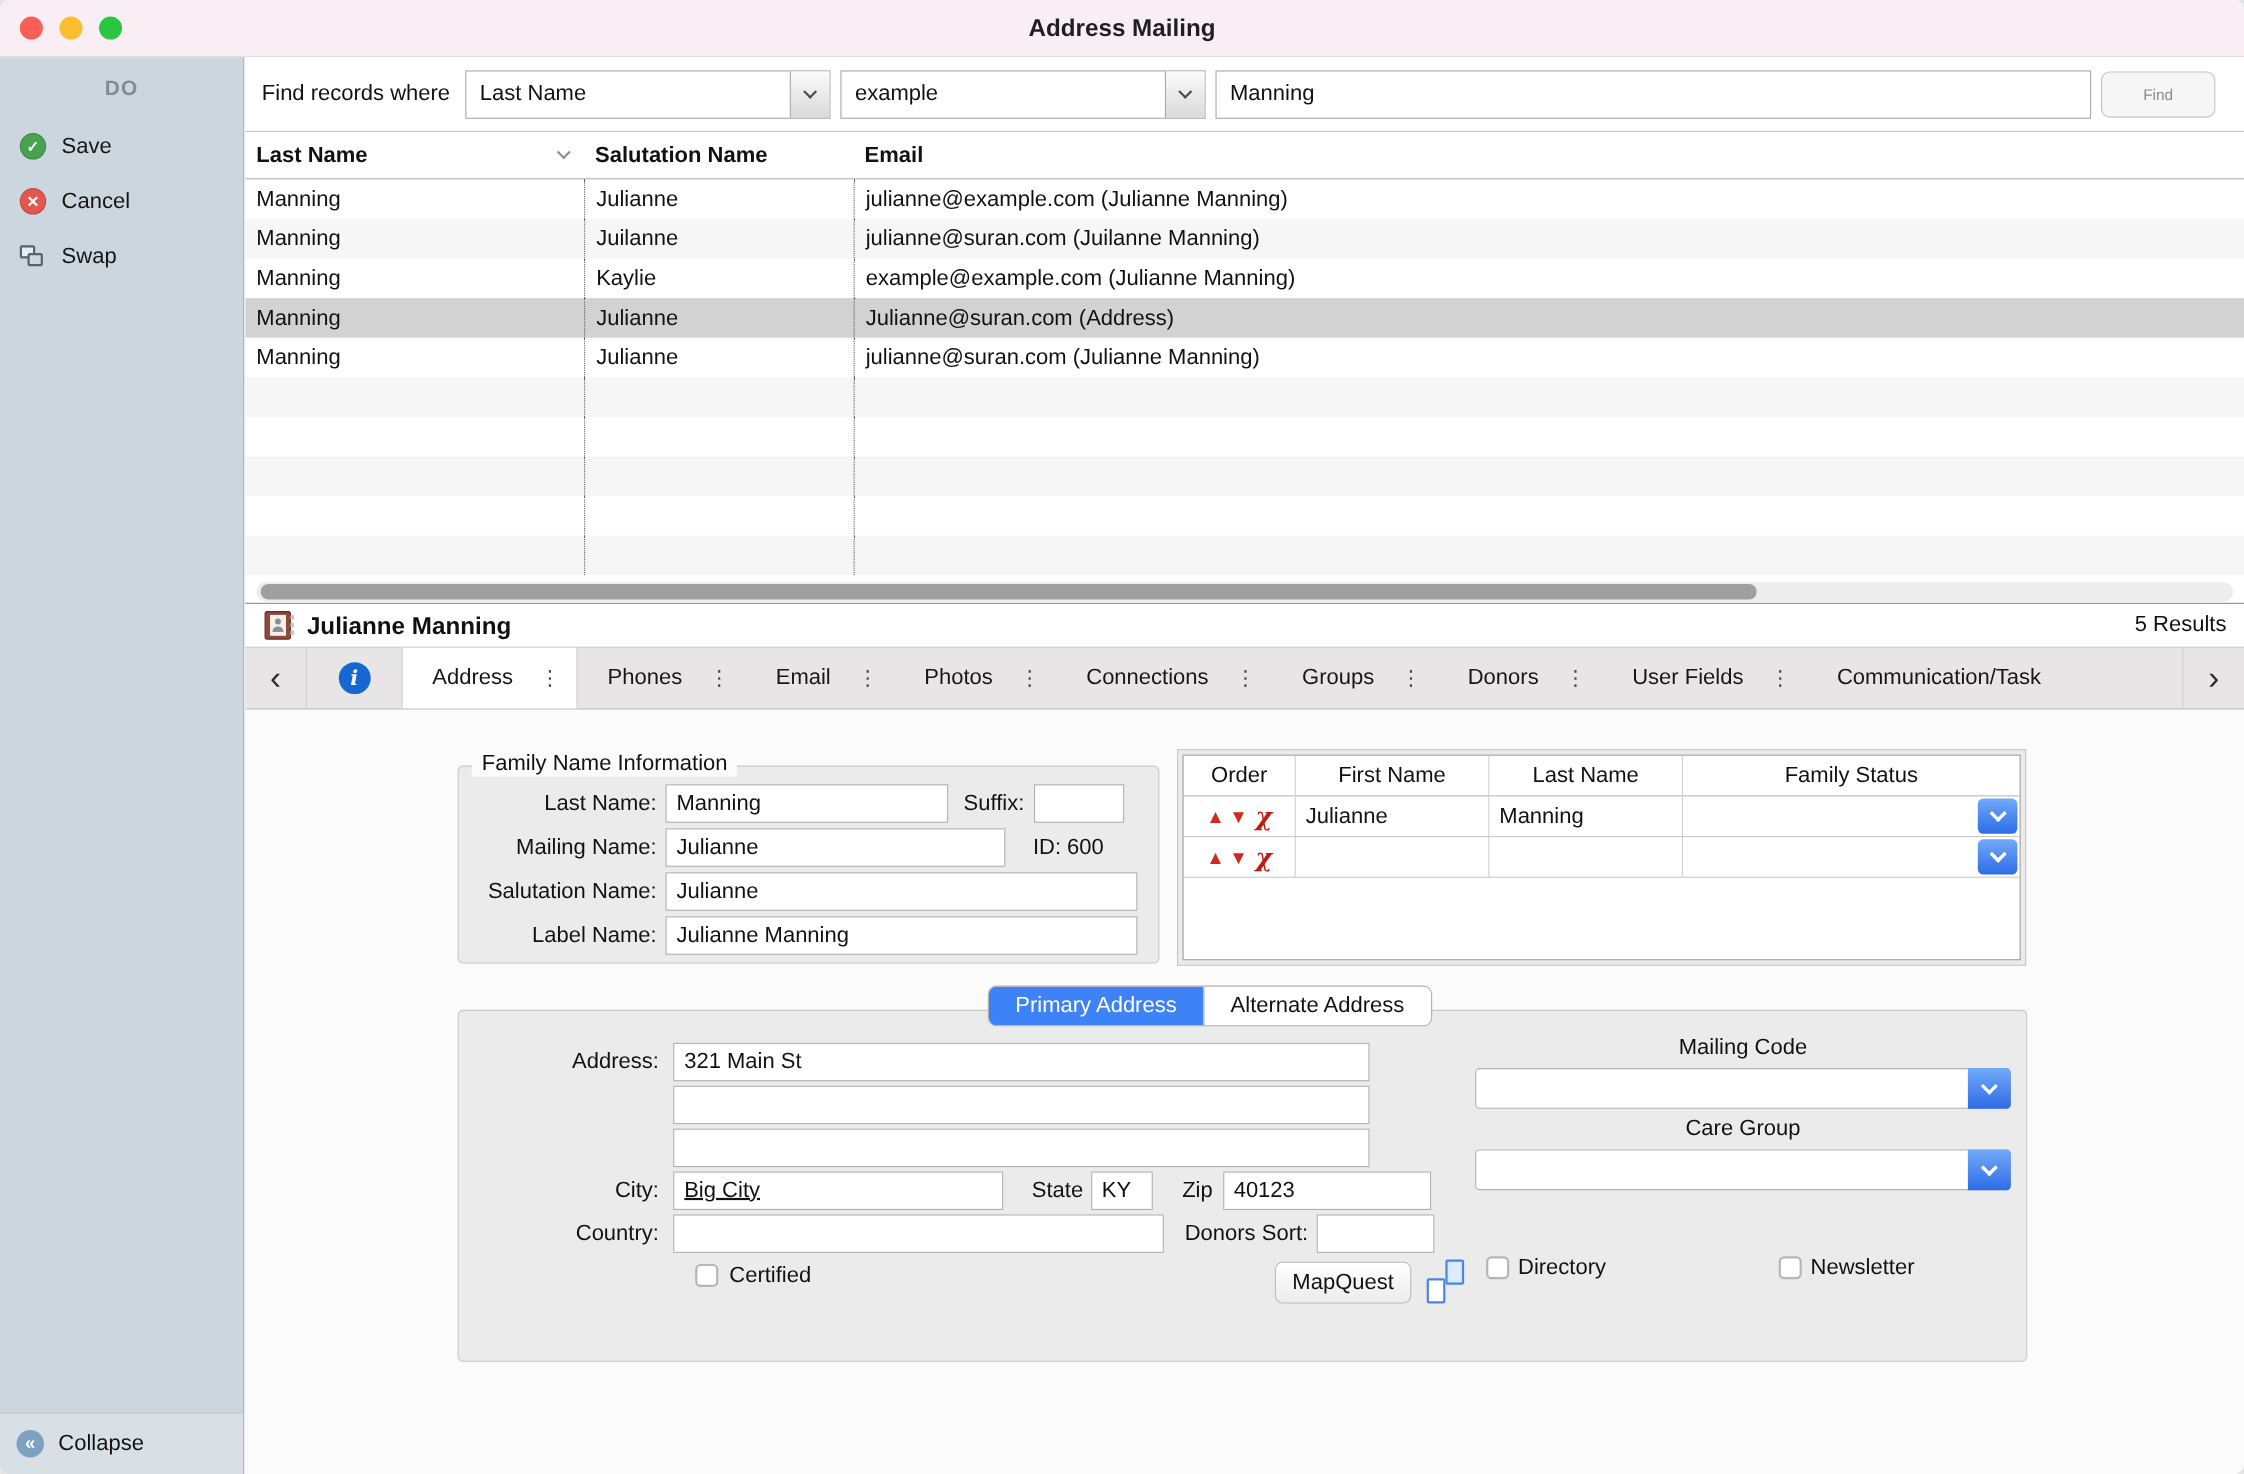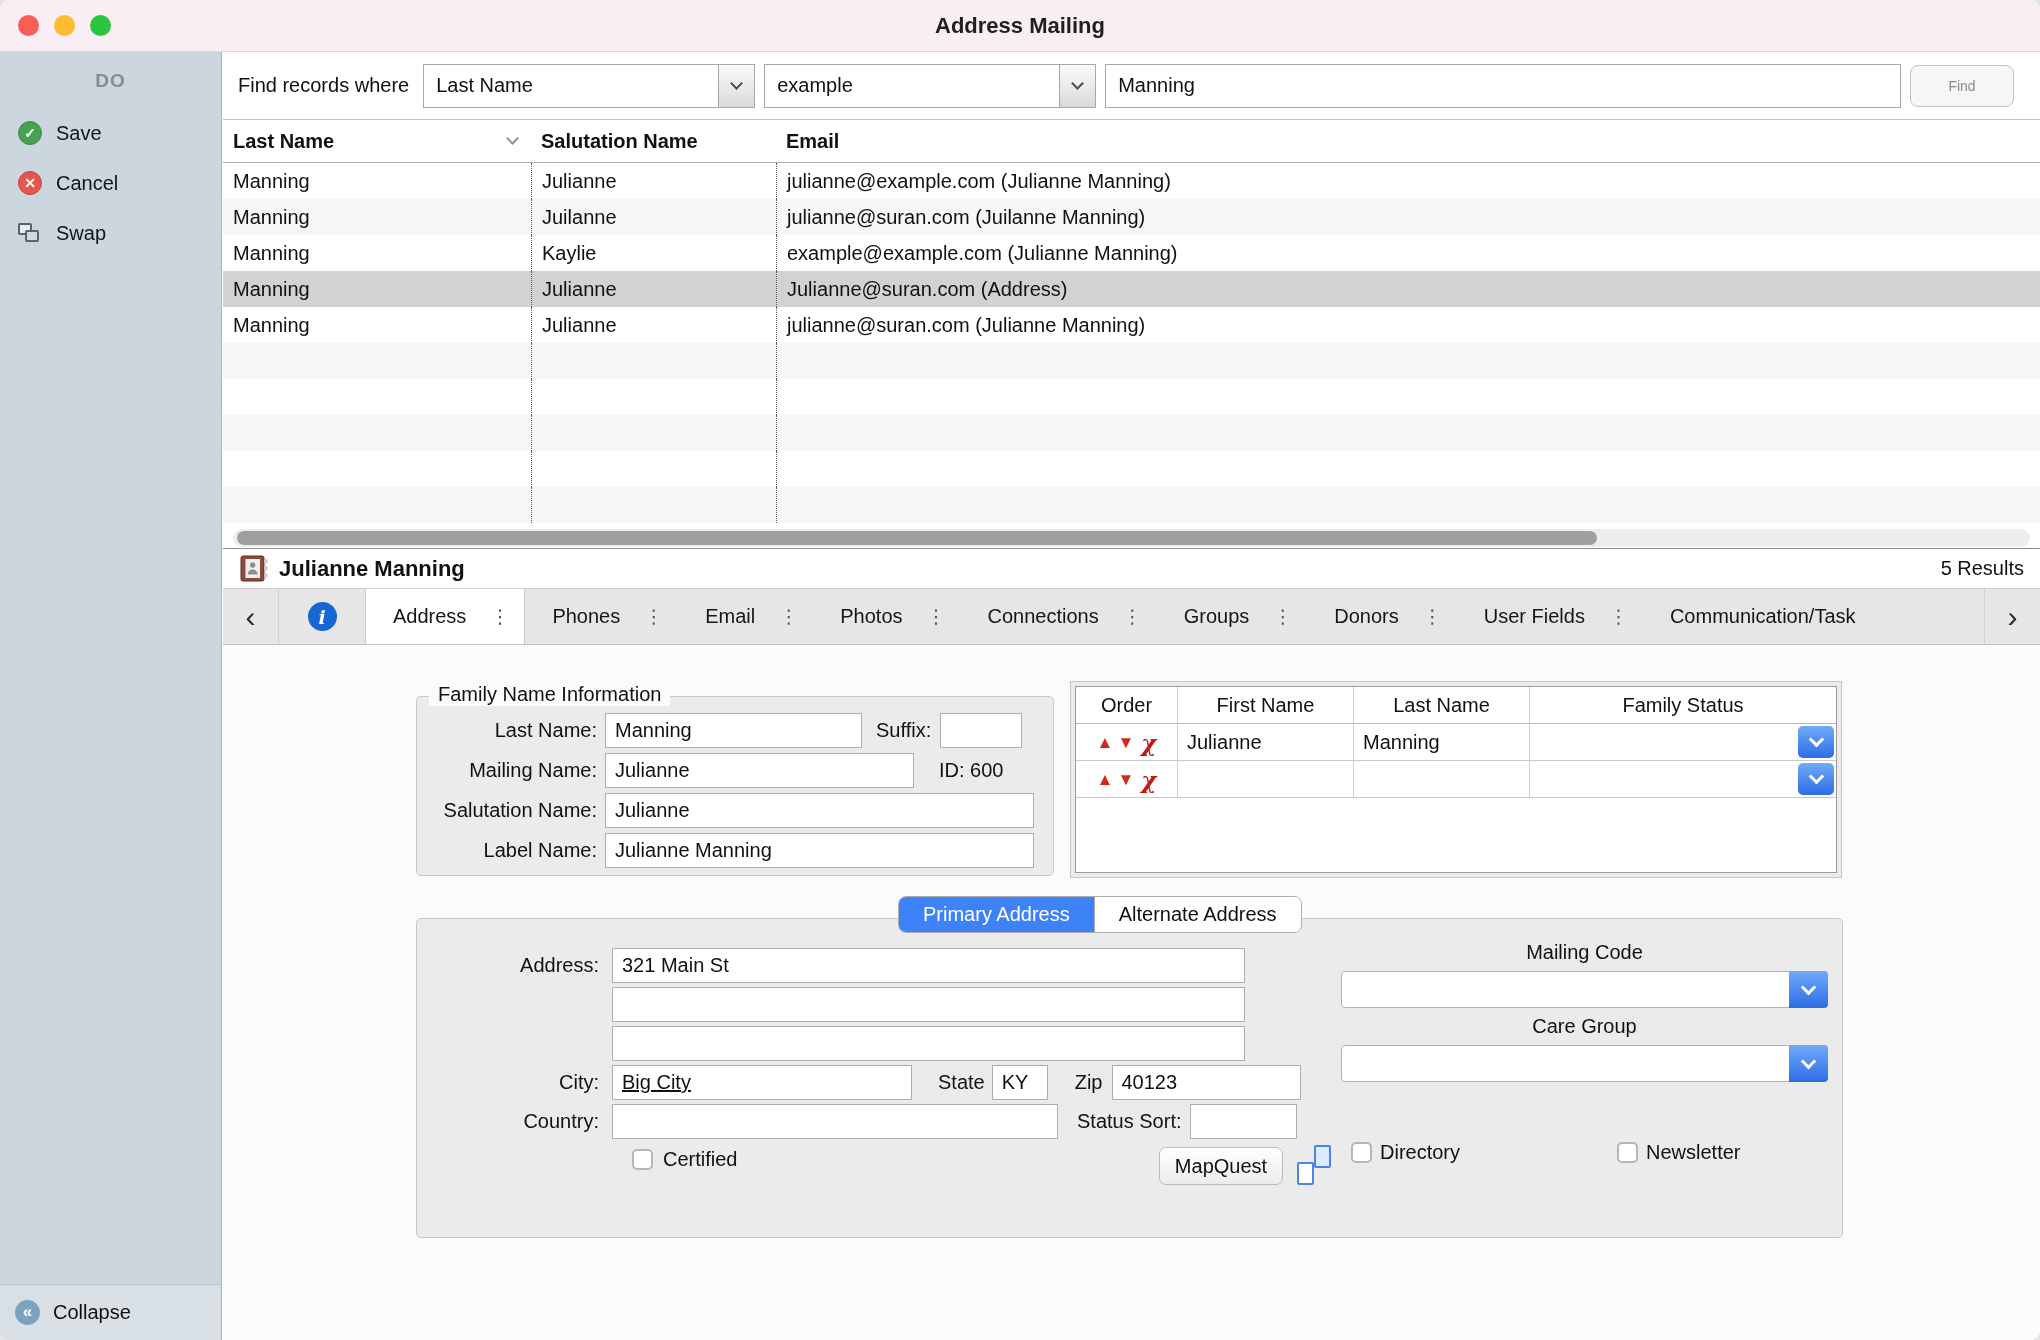--- a/index.html
+++ b/index.html
@@ -395,21 +395,21 @@
             <span class="alabel">City:</span>
             <input class="tinput w300" value="Big City" style="">
             <span class="inline-label" style="margin-left:26px;">State</span>
             <input class="tinput w56" style="margin-left: 7px;" value="KY">
             <span class="inline-label" style="margin-left:27px;">Zip</span>
             <input class="tinput w189" style="margin-left: 9px;" value="40123">
           </div>
           <div class="arow">
             <span class="alabel">Country:</span>
             <input class="tinput w446" value="" style="">
-            <span class="inline-label" style="margin-left:19px;">Status Sort:</span>
+            <span class="inline-label" style="margin-left:19px;">Donors Sort:</span>
             <input class="tinput w107" style="margin-left: 8px;" value="">
           </div>
           <div class="certified-row">
             <span class="checkbox"></span>
             <span>Certified</span>
           </div>
         </div>
 
         <button class="mapquest-btn">MapQuest</button>
         <span class="copy-icon">

